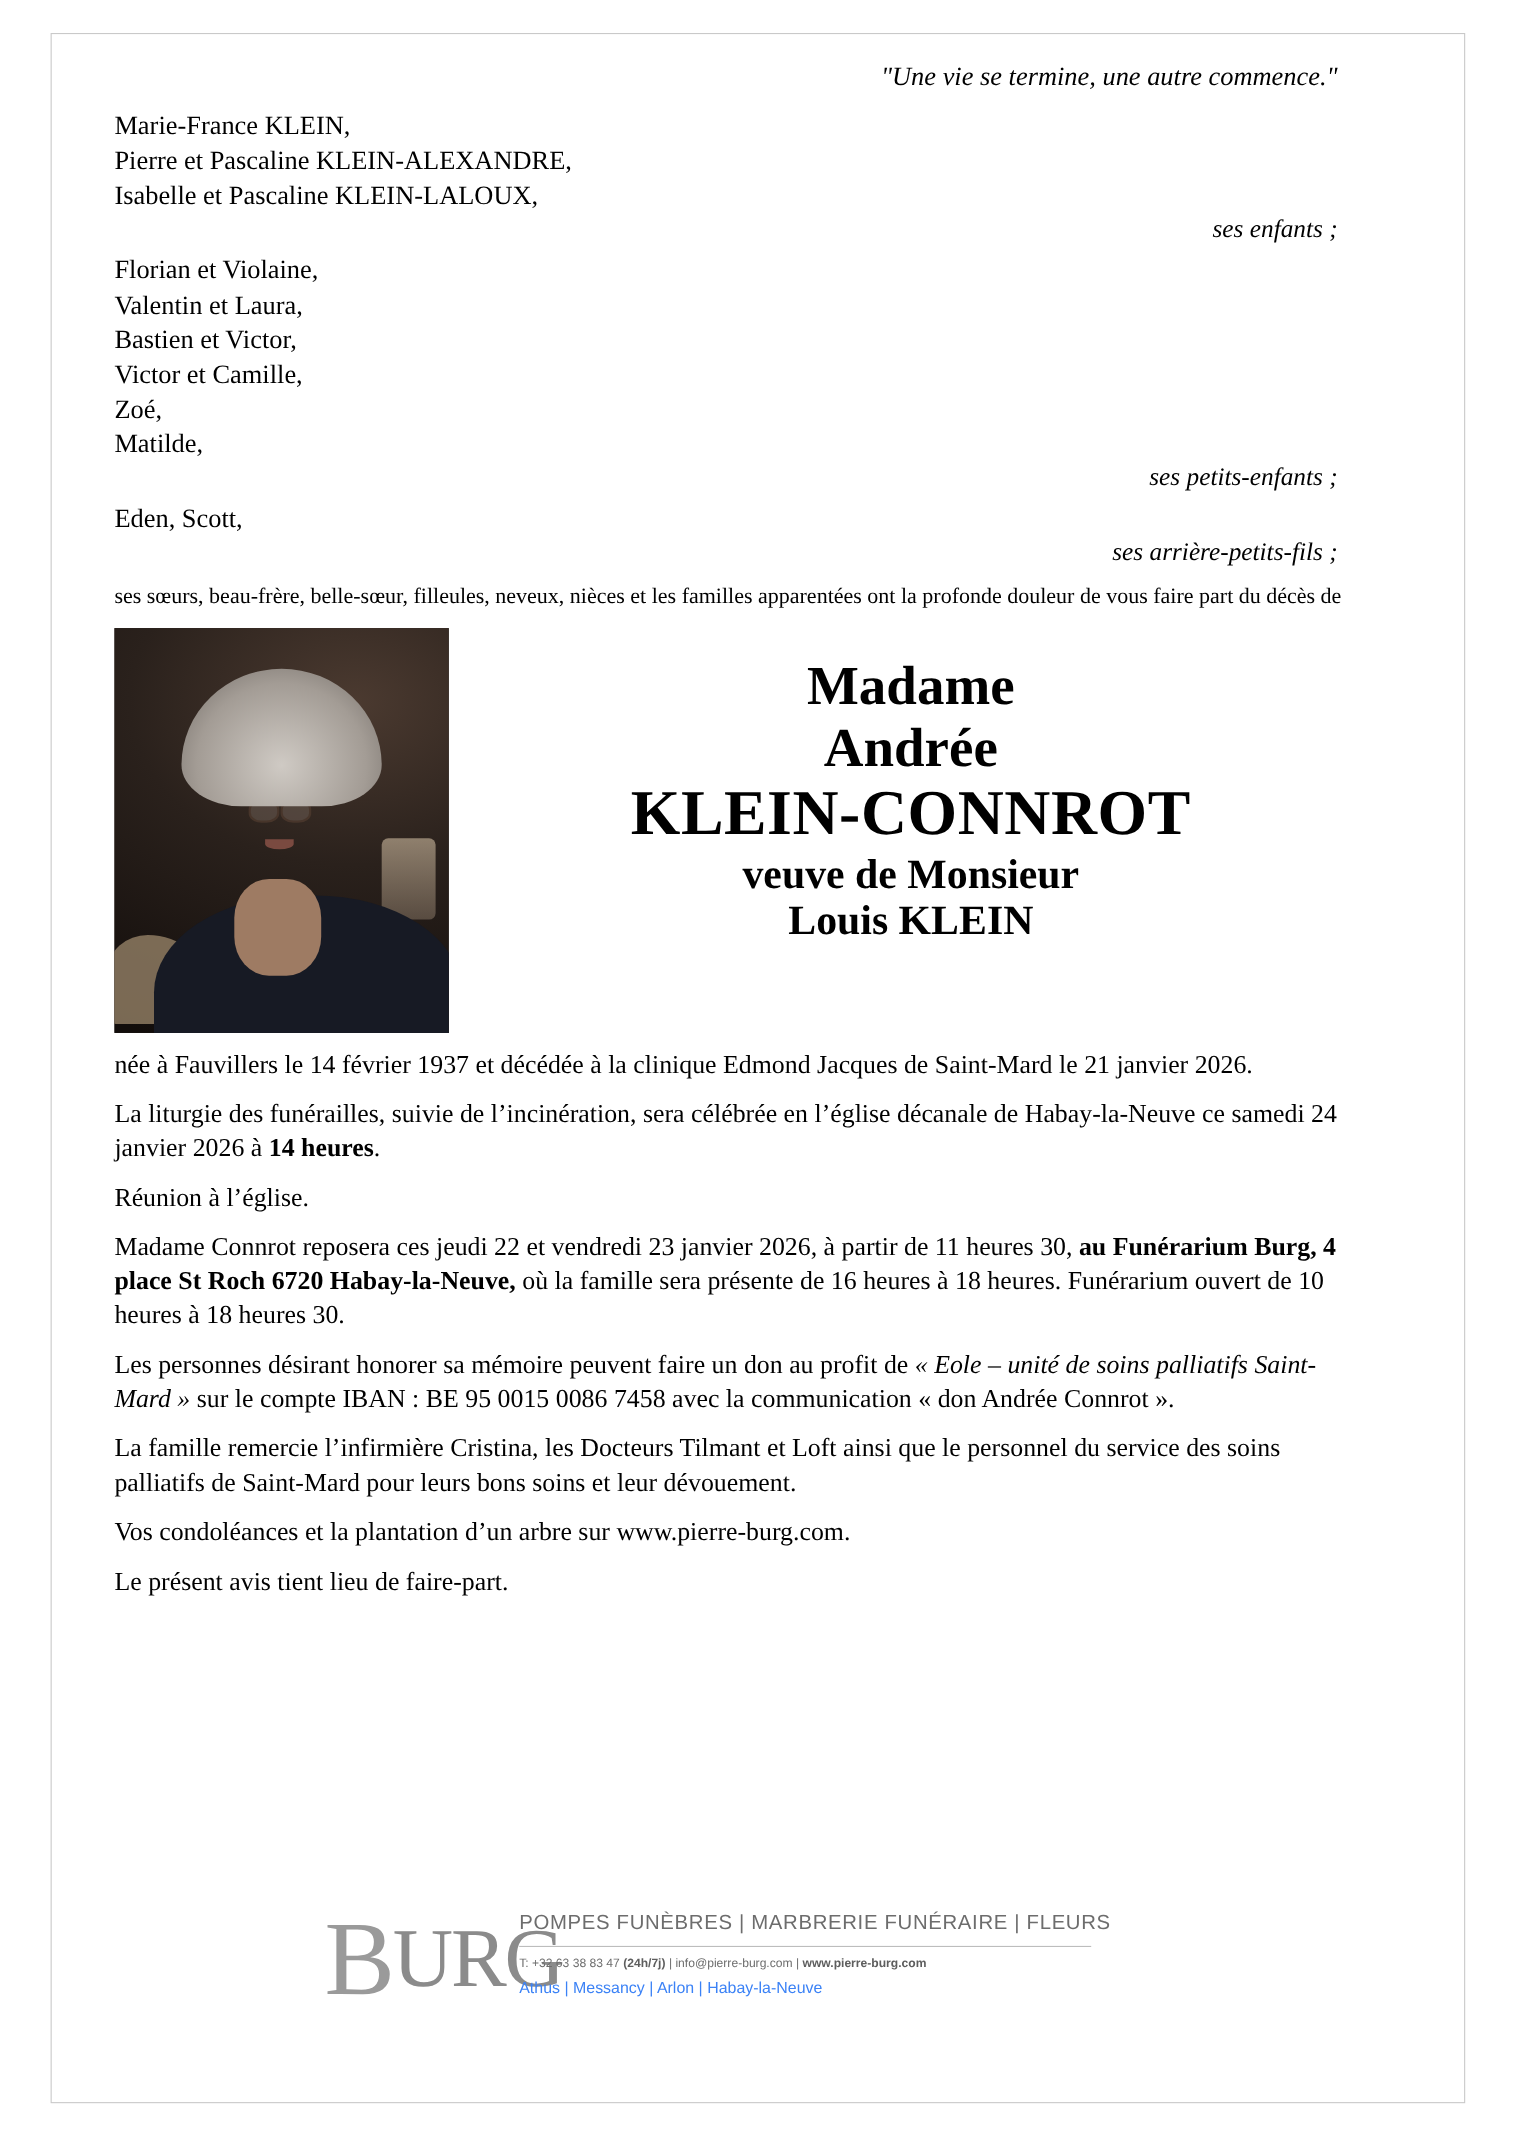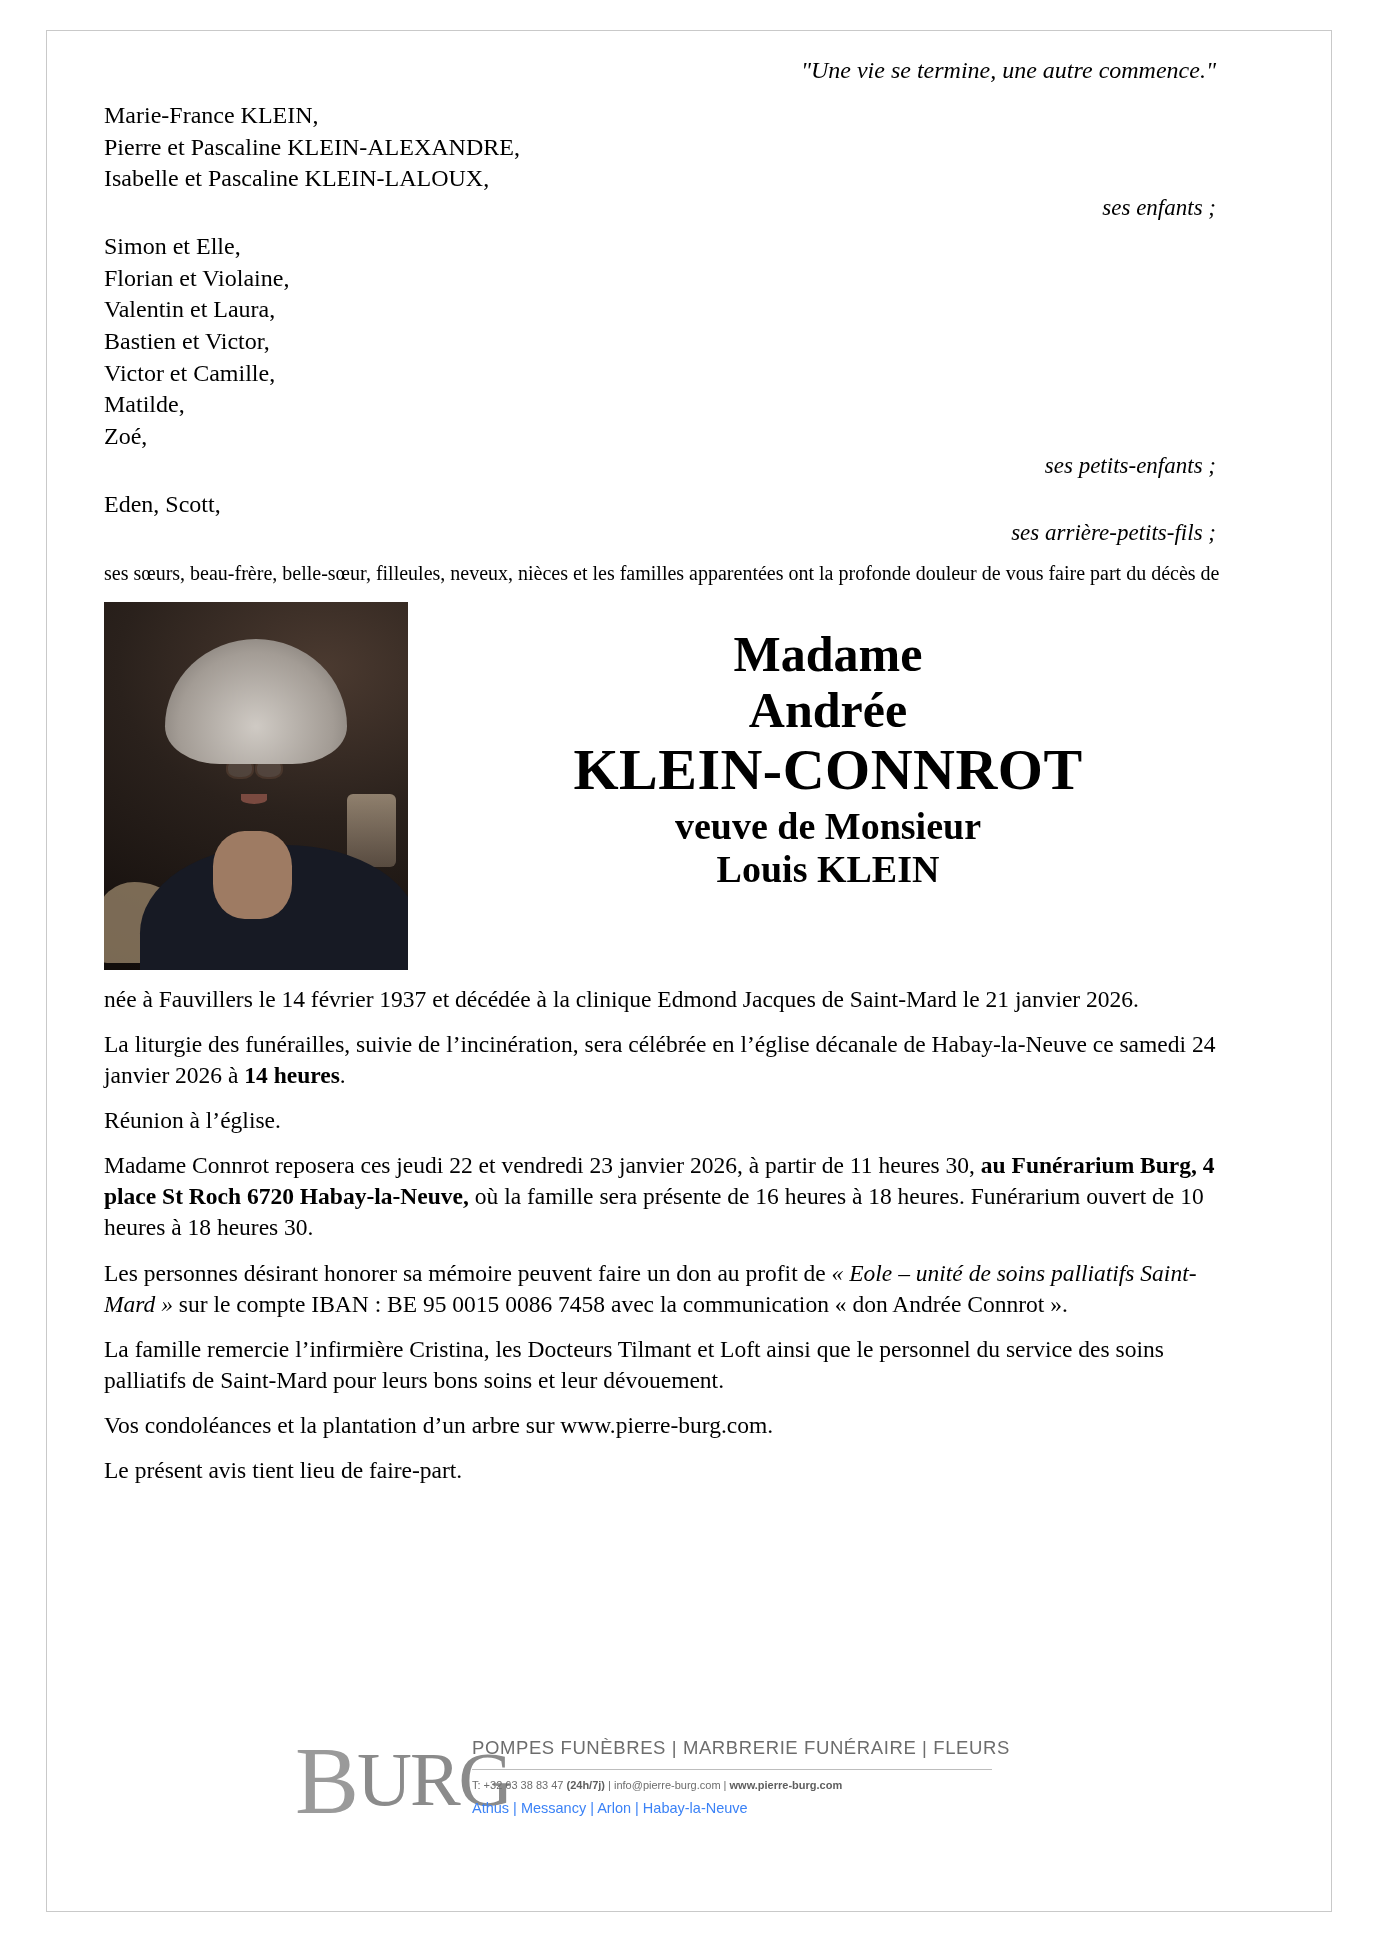--- a/index.html
+++ b/index.html
@@ -253,27 +253,26 @@
     <div class="names">
       <div>Marie-France KLEIN,</div>
       <div>Pierre et Pascaline KLEIN-ALEXANDRE,</div>
       <div>Isabelle et Pascaline KLEIN-LALOUX,</div>
     </div>
     <div class="role">ses enfants ;</div>
 
     <div class="gap-xs"></div>
 
     <div class="names">
-      <div>Simon et Elle,</div>
       <div>Florian et Violaine,</div>
       <div>Valentin et Laura,</div>
       <div>Bastien et Victor,</div>
       <div>Victor et Camille,</div>
+      <div>Zoé,</div>
       <div>Matilde,</div>
-      <div>Zoé,</div>
     </div>
     <div class="role">ses petits-enfants ;</div>
 
     <div class="gap-xs"></div>
 
     <div class="names">
       <div>Eden, Scott,</div>
     </div>
     <div class="role">ses arrière-petits-fils ;</div>
 

